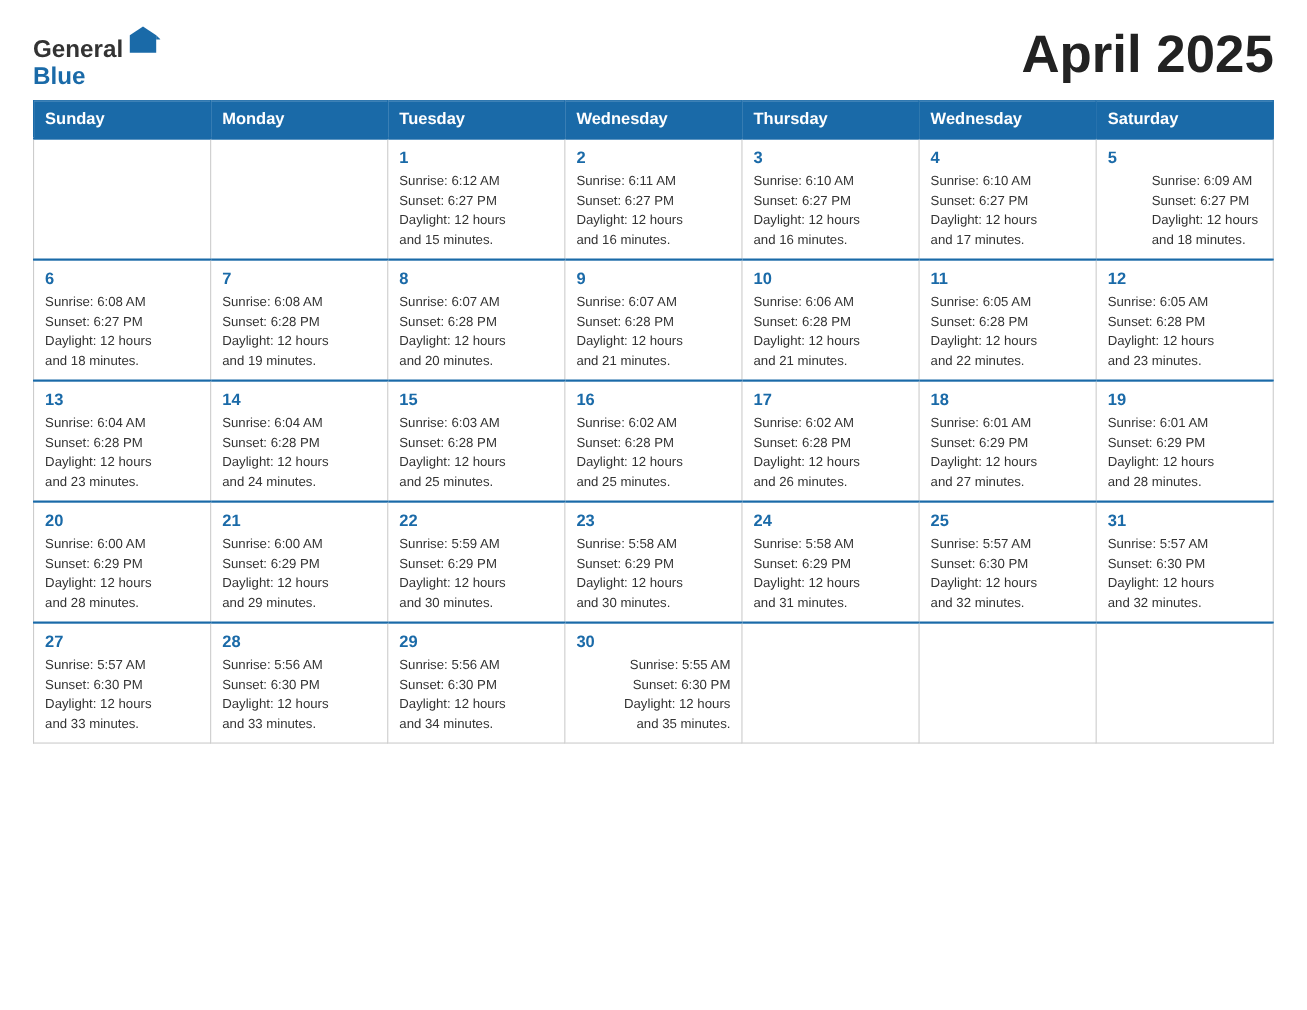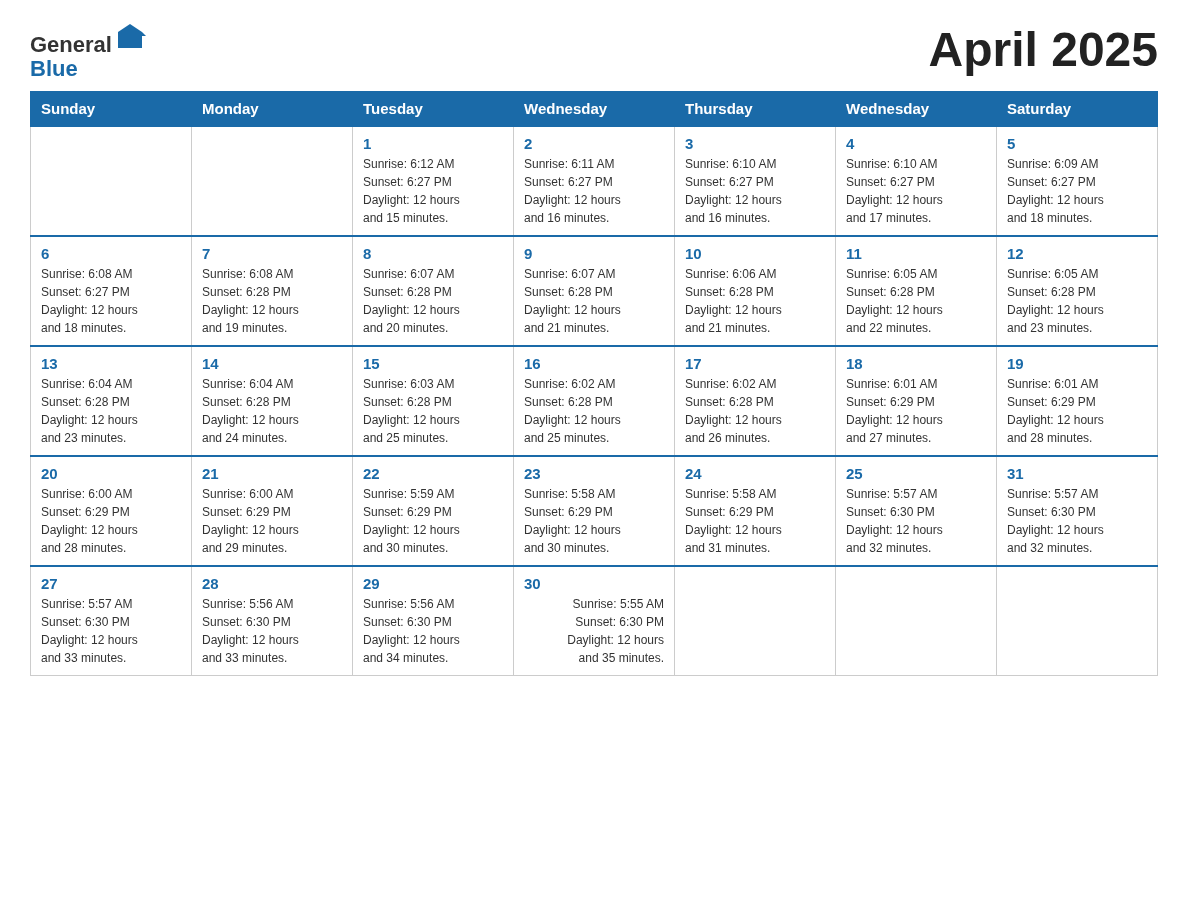--- a/index.html
+++ b/index.html
@@ -144,21 +144,21 @@
         </td>
         <td>
           <span class="day-number">4</span>
           <div class="day-info" style="white-space: pre-line;">Sunrise: 6:10 AM
 Sunset: 6:27 PM
 Daylight: 12 hours
 and 17 minutes.</div>
         </td>
         <td>
           <span class="day-number">5</span>
-          <div class="day-info" style="white-space: pre-line;">Sunrise: 6:09 AM
+          <div class="day-info" style="white-space: pre-line; margin-left: 40px;">Sunrise: 6:09 AM
 Sunset: 6:27 PM
 Daylight: 12 hours
 and 18 minutes.</div>
         </td>
       </tr>
       <tr>
         <td>
           <span class="day-number">6</span>
           <div class="day-info" style="white-space: pre-line;">Sunrise: 6:08 AM
 Sunset: 6:27 PM

